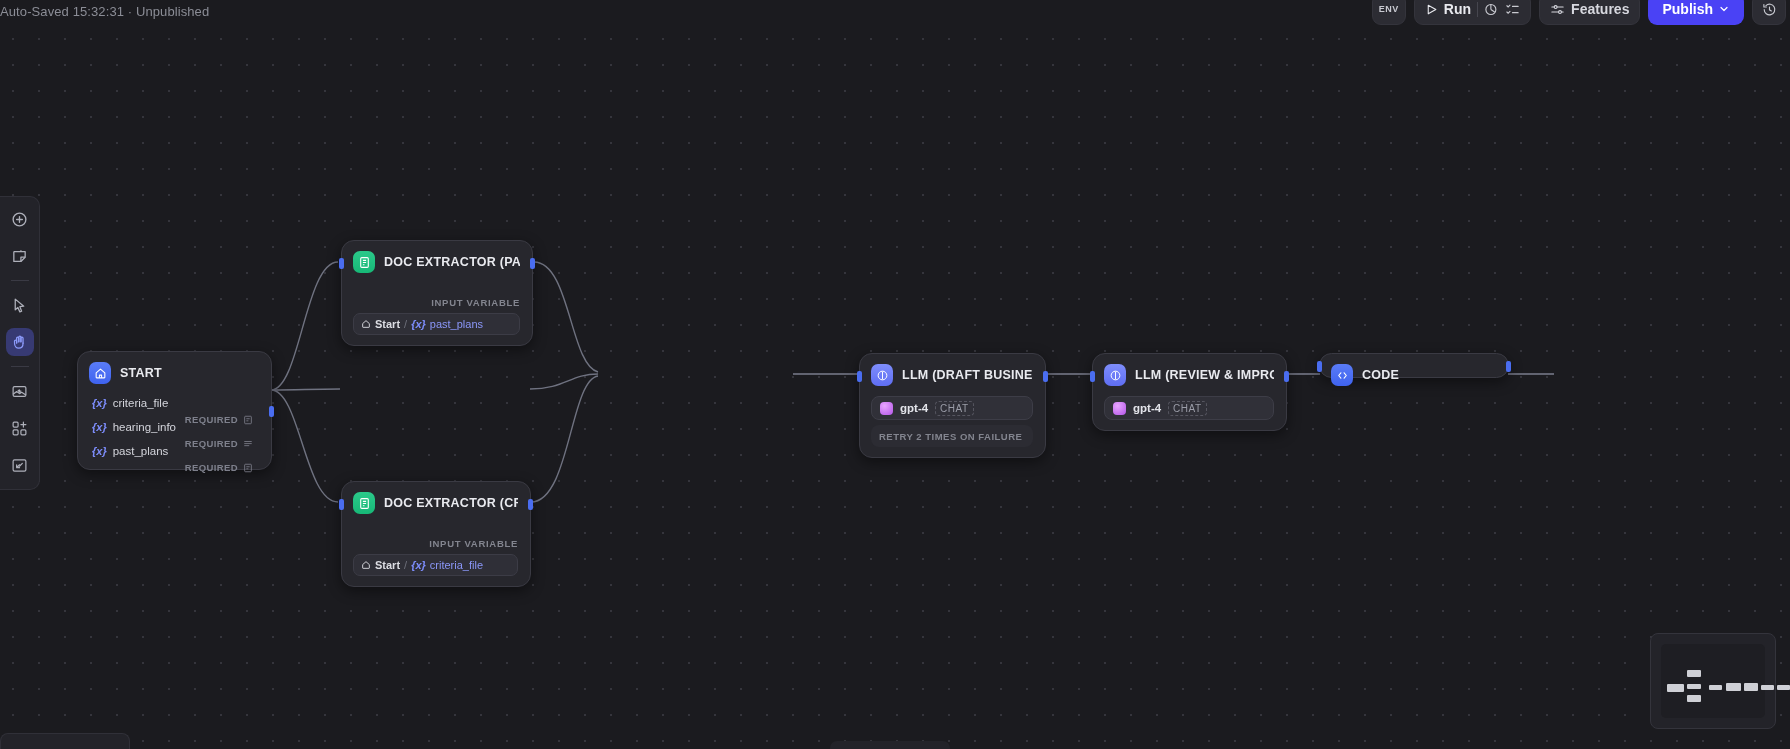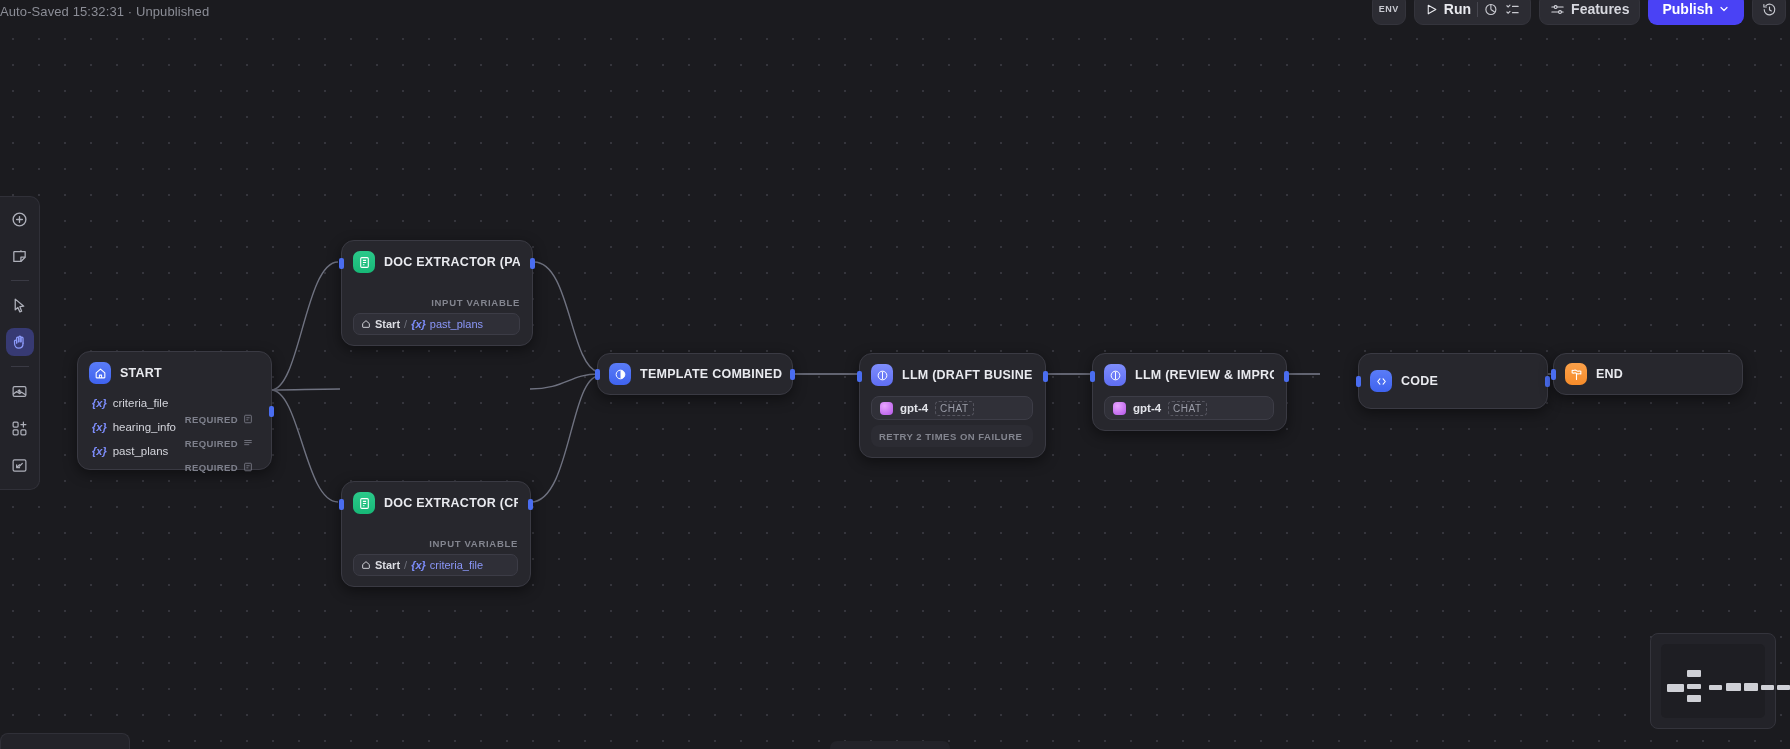--- a/index.html
+++ b/index.html
@@ -99,21 +99,21 @@
   }
   .node-body { margin-top: 9px; display: flex; flex-direction: column; gap: 4px; }
 
   .var-row {
     display: flex; align-items: center; justify-content: space-between;
     height: 20px; padding: 0 6px 0 3px;
   }
   .var-left { display: flex; align-items: center; gap: 6px; }
   .var-x { font-size: 11px; color: #7d8dfb; font-weight: 600; font-style: italic; }
   .var-name { font-size: 11.5px; color: #d4d5dc; }
-  .var-right { display: flex; align-items: flex-start; gap: 5px; margin-top: 32px; }
+  .var-right { display: flex; align-items: flex-end; gap: 5px; margin-top: 32px; }
   .var-req { font-size: 9.5px; color: #7e808c; letter-spacing: .4px; font-weight: 600; }
 
   .sub-label {
     font-size: 9.5px; color: #83858f; letter-spacing: .7px;
     font-weight: 700; margin: 24px 0 5px 1px; text-align: right;
   }
   .pill {
     background: #2f2f37; border: 1px solid #3c3c46; border-radius: 7px;
     height: 22px; display: flex; align-items: center; gap: 4px; padding: 0 7px;
   }
@@ -369,33 +369,20 @@
       </span>
       <span class="pill-start">Start</span>
       <span class="pill-slash">/</span>
       <span class="var-x">{x}</span>
       <span class="pill-var">criteria_file</span>
     </div>
     <span class="handle l" style="top:22px;"></span>
     <span class="handle r" style="top:22px;"></span>
   </div>
 
-  <div class="node" style="left:597px; top:353px; width:196px; height:42px; display:flex; align-items:center;">
-    <div class="node-head">
-      <span class="nicon blue">
-        <svg width="13" height="13" viewBox="0 0 24 24" fill="none" stroke="#fff" stroke-width="1.8">
-          <circle cx="12" cy="12" r="8"></circle>
-          <path d="M12 4a8 8 0 0 1 0 16z" fill="#fff" stroke="none"></path>
-          </svg>
-      </span>
-      <span class="ntitle">TEMPLATE COMBINED</span>
-    </div>
-    <span class="handle l"></span>
-    <span class="handle r"></span>
-  </div>
 
   <div class="node" style="left:859px; top:353px; width:187px;">
     <div class="node-head">
       <span class="nicon violet">
         <svg width="13" height="13" viewBox="0 0 24 24" fill="none" stroke="#fff" stroke-width="1.8">
           <circle cx="12" cy="12" r="8"></circle>
             <path d="M12 5v14"></path>
           </svg>
       </span>
       <span class="ntitle">LLM (DRAFT BUSINESS PLAN)</span>
@@ -424,46 +411,34 @@
     </div>
     <div class="model-pill" style="margin-top:10px;">
       <span class="model-dot"></span>
       <span class="model-name">gpt-4</span>
       <span class="model-tag">CHAT</span>
     </div>
     <span class="handle l" style="top:22px;"></span>
     <span class="handle r" style="top:22px;"></span>
   </div>
 
-  <div class="node" style="left:1358px; top:353px; width:190px; height:56px; display:flex; align-items:center;">
+  <div class="node" style="left:1319px; top:353px; width:190px; height:25px; display:flex; align-items:flex-start;">
     <div class="node-head">
       <span class="nicon blue">
         <svg width="13" height="13" viewBox="0 0 24 24" fill="none" stroke="#fff" stroke-width="2" stroke-linecap="round" stroke-linejoin="round">
           <path d="M9 7l-4 5 4 5"></path>
             <path d="M15 7l4 5-4 5"></path>
           </svg>
       </span>
       <span class="ntitle">CODE</span>
     </div>
     <span class="handle l"></span>
     <span class="handle r"></span>
   </div>
 
-  <div class="node" style="left:1553px; top:353px; width:190px; height:42px; display:flex; align-items:center;">
-    <div class="node-head">
-      <span class="nicon orange">
-        <svg width="13" height="13" viewBox="0 0 24 24" fill="none" stroke="#fff" stroke-width="2" stroke-linecap="round" stroke-linejoin="round">
-          <path d="M12 21V10"></path>
-            <path d="M12 10c-3-3-5 1-8-1V4c3 2 5-2 8 1 3 3 5-1 8 1v5c-3-2-5 2-8-1z"></path>
-          </svg>
-      </span>
-      <span class="ntitle">END</span>
-    </div>
-    <span class="handle l"></span>
-  </div>
 
   <div class="rail">
     <div class="rail-btn">
       <span class="ico">
         <svg width="17" height="17" viewBox="0 0 24 24" fill="none" stroke="currentColor" stroke-width="1.9" stroke-linecap="round">
             <circle cx="12" cy="12" r="9"></circle>
             <path d="M12 8v8M8 12h8"></path>
           </svg>
       </span>
     </div>

